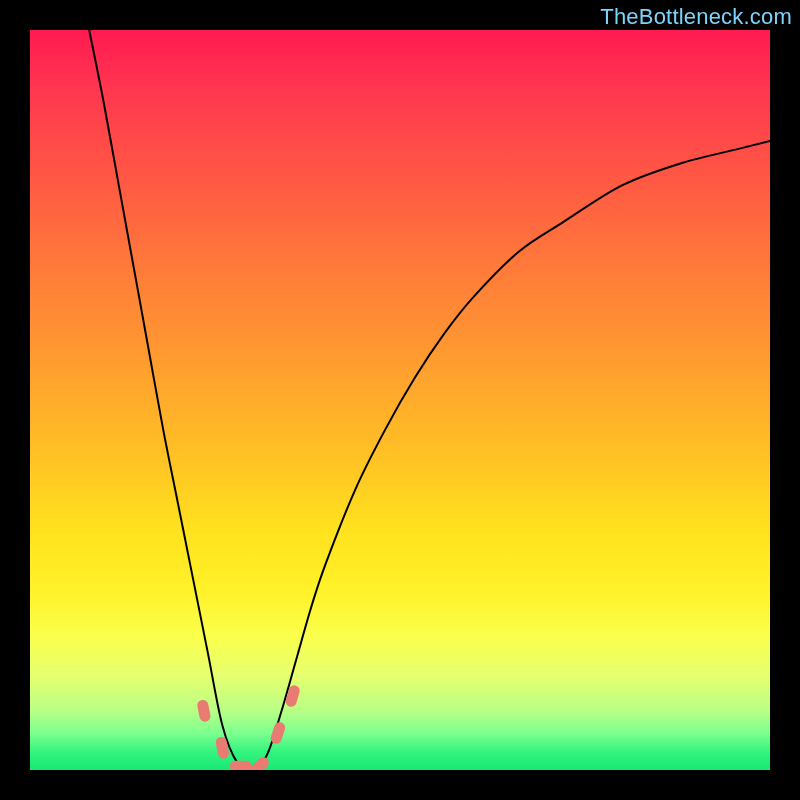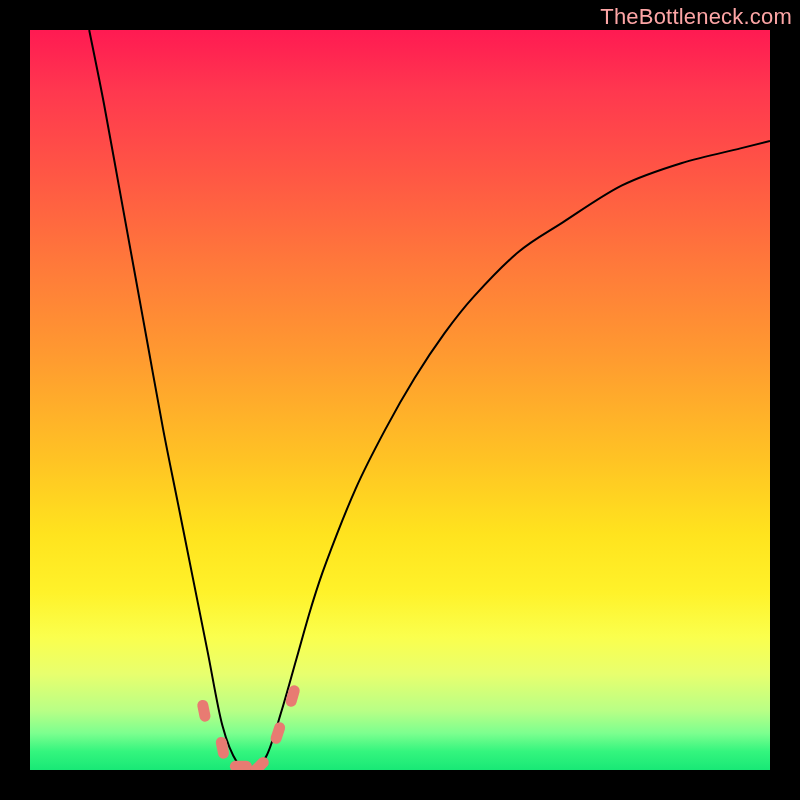--- a/index.html
+++ b/index.html
@@ -61,21 +61,21 @@
   }
   .marker {
     fill: #e87b72;
     stroke: none;
   }
   .watermark {
     position: absolute;
     top: 4px;
     right: 8px;
     font-size: 22px;
-    color: #fca5a5;
+    color: #7dd3fc;
     letter-spacing: 0.2px;
   }
 </style>
 </head>
 <body>
 
 <div class="frame">
   <div class="watermark">TheBottleneck.com</div>
   <div class="plot">
     <div class="gradient"></div>

